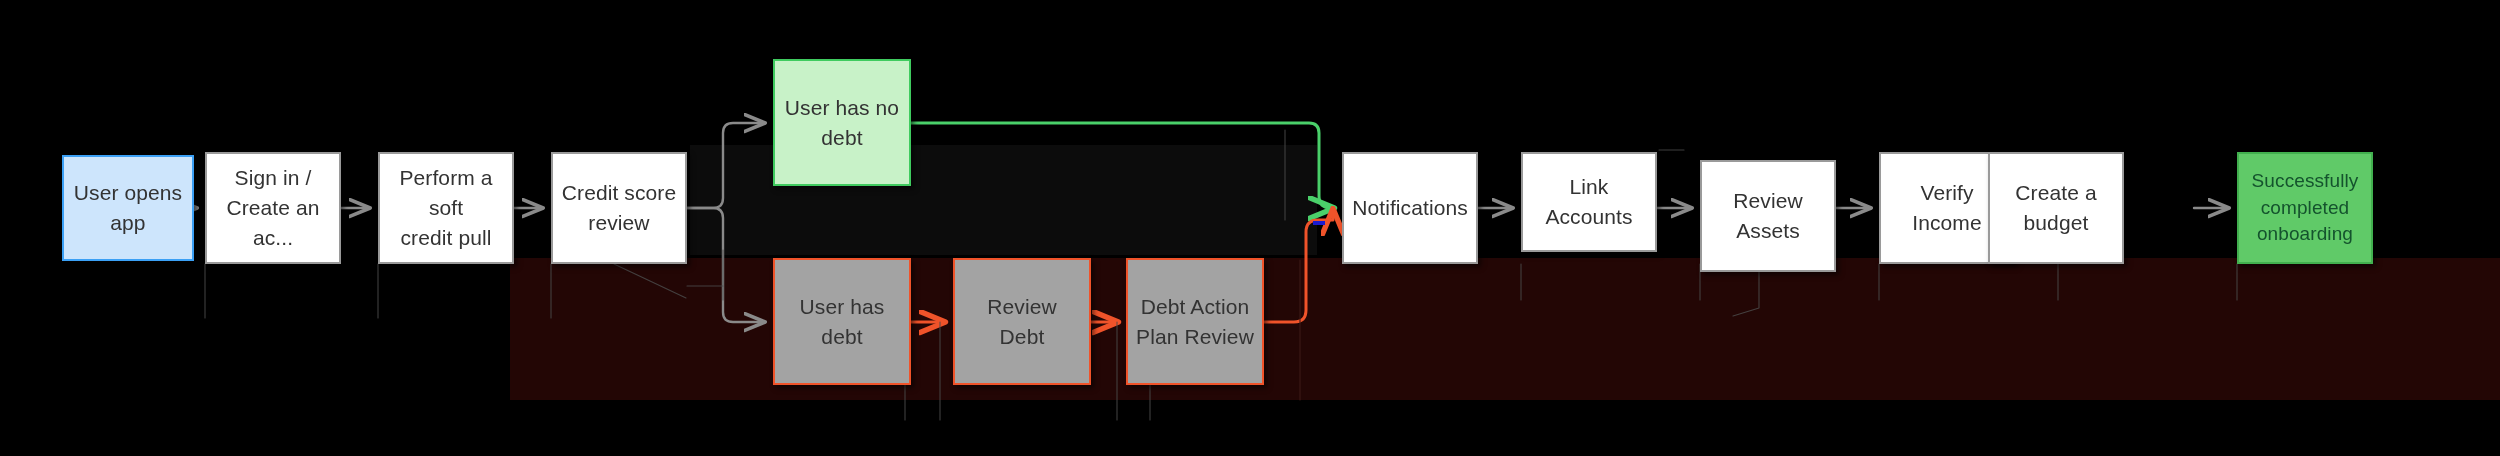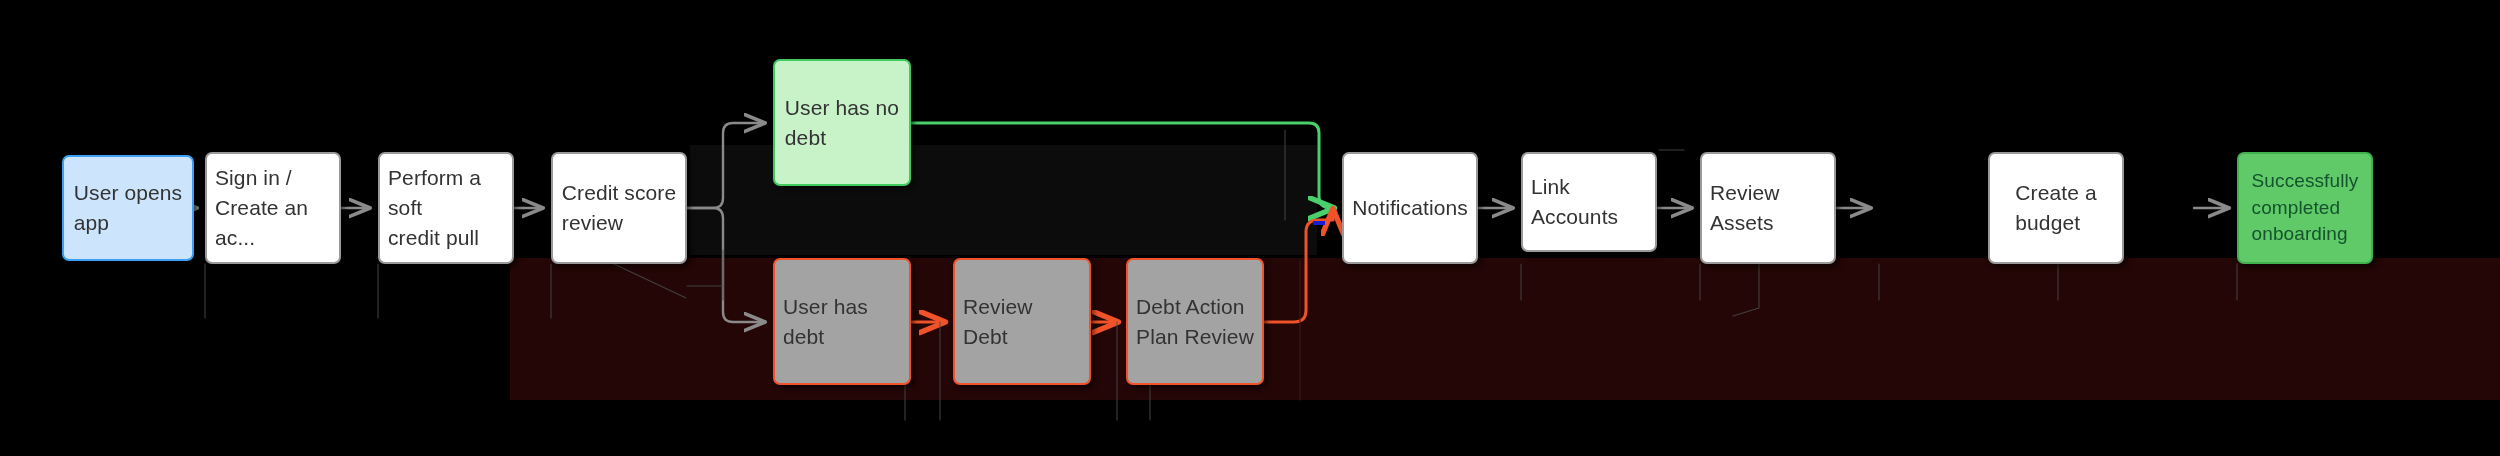--- a/index.html
+++ b/index.html
@@ -22,21 +22,22 @@
     width: 2500px;
     height: 456px;
     pointer-events: none;
   }
   .node {
     position: absolute;
     box-sizing: border-box;
     display: flex;
     align-items: center;
     justify-content: center;
-    border-radius: 7px;
+    text-align: center;
+    border-radius: 0;
     border-width: 2px;
     border-style: solid;
     line-height: 1.42;
     letter-spacing: 0.1px;
     color: #333333;
     font-size: 21px;
     box-shadow: 3px 3px 5px rgba(0,0,0,0.55);
     padding: 4px 8px;
     white-space: pre-line;
   }
@@ -186,24 +187,27 @@
   </div>
 
   <div class="node node-white" style="left:1342px; top:152px; width:136px; height:112px;">
     <span>Notifications</span>
   </div>
 
   <div class="node node-white" style="left:1521px; top:152px; width:136px; height:100px;">
     <span>Link Accounts</span>
   </div>
 
-  <div class="node node-white" style="left:1700px; top:152px; width:136px; height:112px;">
+  <div class="node node-white" style="left:1700px; top:160px; width:136px; height:112px;">
     <span>Review Assets</span>
   </div>
 
+  <div class="node node-white" style="left:1879px; top:152px; width:136px; height:112px;">
+    <span>Verify Income</span>
+  </div>
 
   <div class="node node-white" style="left:1988px; top:152px; width:136px; height:112px;">
     <span>Create a
 budget</span>
   </div>
 
   <div class="node node-green" style="left:2237px; top:152px; width:136px; height:112px; font-size:19px;">
     <span>Successfully
 completed
 onboarding</span>

